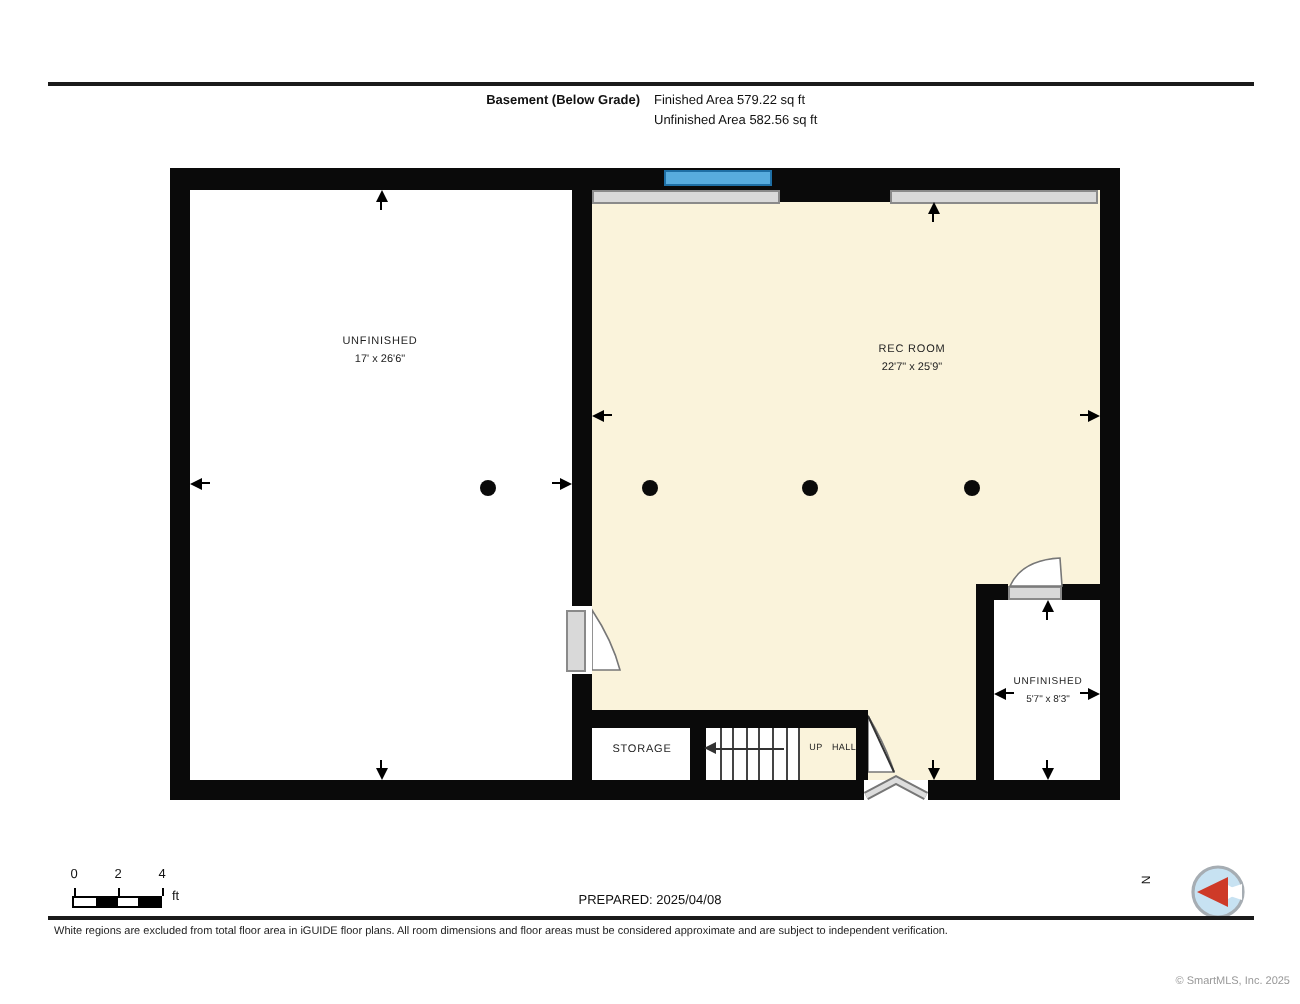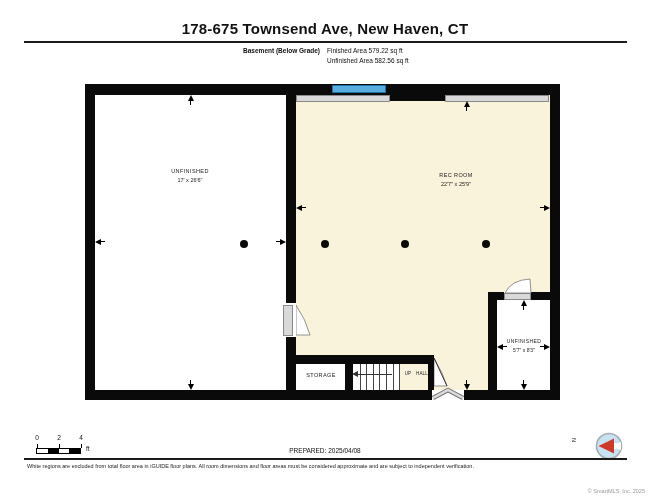--- a/index.html
+++ b/index.html
@@ -51,21 +51,20 @@
   #compass{left:595px;top:432px;width:28px;height:28px;}
   #north{left:572px;top:437px;font-size:6px;transform:rotate(-90deg);}
   #disclaimer{left:27px;top:463px;width:480px;font-size:5.5px;color:#222;}
   #copyright{left:445px;top:488px;width:200px;text-align:right;font-size:5.5px;color:#999;}
 </style>
 </head>
 <body>
 
 <div id="page">
 
-  <div class="abs" id="title">178-675 Townsend Ave, New Haven, CT</div>
   <div class="abs rule" id="rule-top"></div>
 
   <div class="abs" id="floor-label">Basement (Below Grade)</div>
   <div class="abs" id="finished">Finished Area 579.22 sq ft</div>
   <div class="abs" id="unfinished">Unfinished Area 582.56 sq ft</div>
 
   <div class="abs" id="plan">
 
     <div class="room" style="left:10px;top:11px;width:191px;height:295px;background:#FFFFFF;"></div>
     <div class="room" style="left:211px;top:11px;width:254px;height:295px;background:#FAF3DB;"></div>

